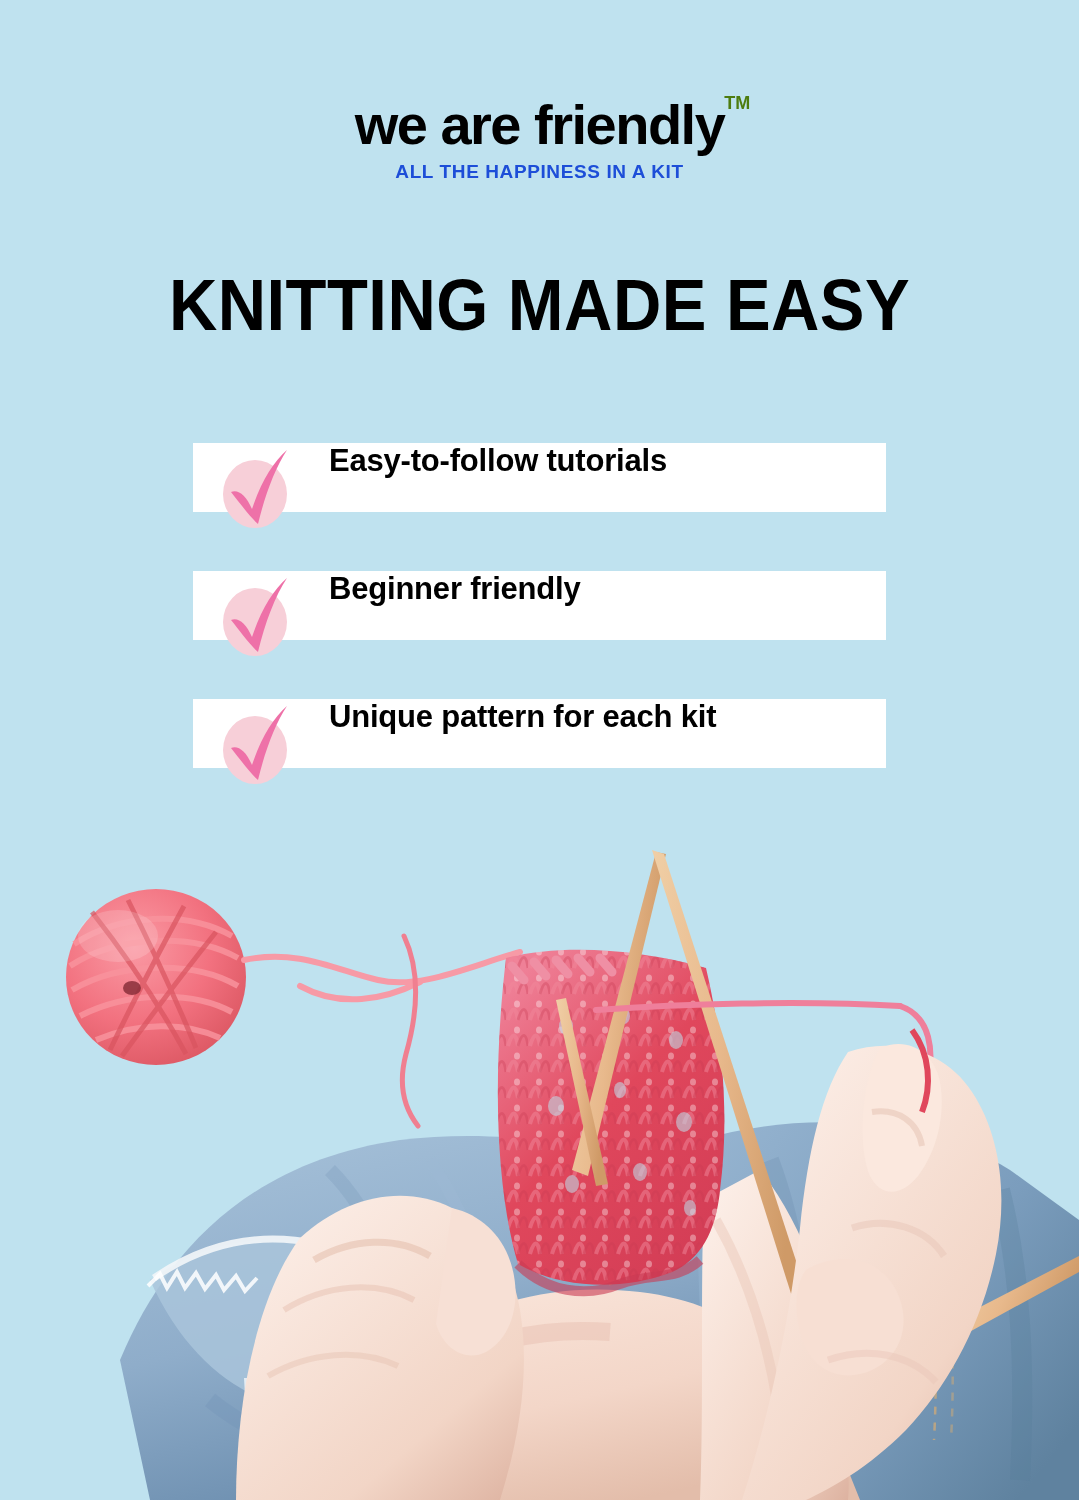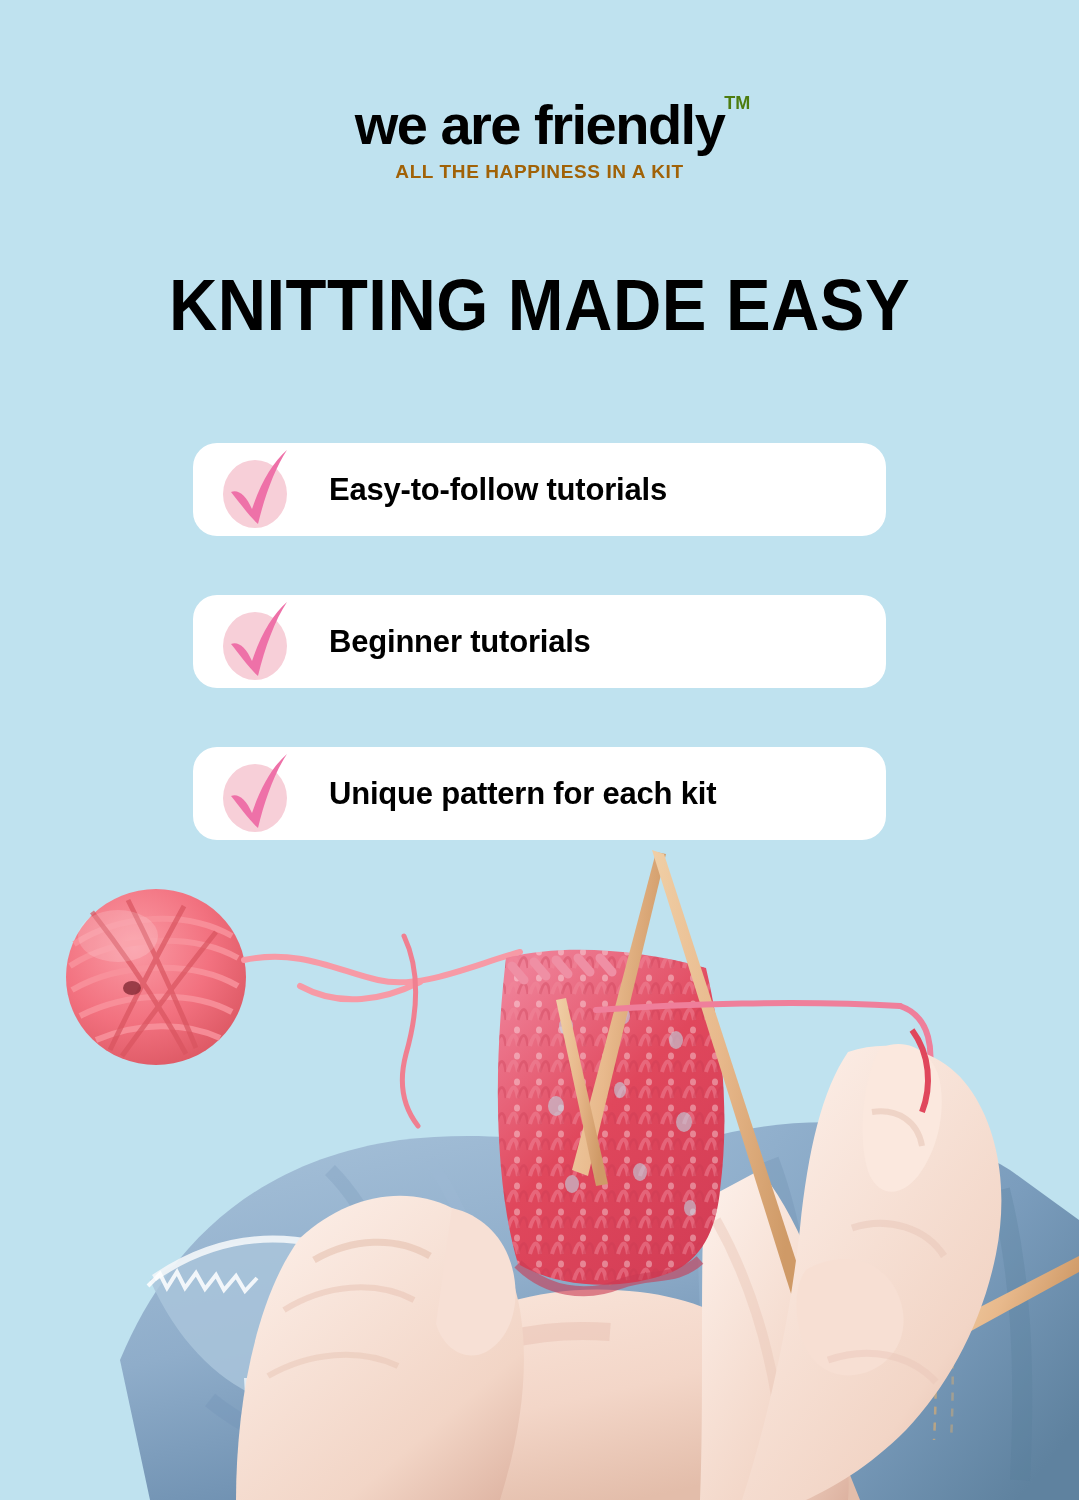--- a/index.html
+++ b/index.html
@@ -47,21 +47,21 @@
     letter-spacing: 0px;
     line-height: 18px;
     color: #4d7c0f;
   }
   .brand-tagline {
     margin-top: 7px;
     font-family: "Liberation Sans", sans-serif;
     font-weight: bold;
     font-size: 19px;
     letter-spacing: 0.6px;
-    color: #a16207;
+    color: #1d4ed8;
   }
 
   
   .headline {
     position: absolute;
     top: 268px;
     left: 0;
     width: 1079px;
     text-align: center;
     font-family: "Liberation Sans Narrow", "Liberation Sans", sans-serif;
@@ -76,26 +76,24 @@
   
   .features {
     position: absolute;
     top: 443px;
     left: 193px;
     width: 693px;
   }
   .feature-card {
     position: relative;
     width: 693px;
-    height: 93px;
+    height: 69px;
     background: #ffffff;
     margin-bottom: 59px;
     display: flex;
-    align-items: center;
-    border-radius: 24px;
   }
   .feature-check {
     position: relative;
     width: 72px;
     height: 93px;
     flex: 0 0 72px;
     margin-left: 28px;
   }
   .feature-check svg {
     position: absolute;
@@ -151,21 +149,21 @@
       <span class="feature-label">Easy-to-follow tutorials</span>
     </div>
 
     <div class="feature-card">
       <span class="feature-check">
         <svg viewBox="0 0 80 84" xmlns="http://www.w3.org/2000/svg">
           <ellipse cx="34" cy="46" rx="32" ry="34" fill="#f7cfd8"></ellipse>
           <path d="M10 44 C17 41 25 47 31 61 C40 34 52 14 66 2 C54 20 44 47 37 76 C29 69 18 54 10 44 Z" fill="#ee71a8"></path>
         </svg>
       </span>
-      <span class="feature-label">Beginner tutorials</span>
+      <span class="feature-label">Beginner friendly</span>
     </div>
 
     <div class="feature-card">
       <span class="feature-check">
         <svg viewBox="0 0 80 84" xmlns="http://www.w3.org/2000/svg">
           <ellipse cx="34" cy="46" rx="32" ry="34" fill="#f7cfd8"></ellipse>
           <path d="M10 44 C17 41 25 47 31 61 C40 34 52 14 66 2 C54 20 44 47 37 76 C29 69 18 54 10 44 Z" fill="#ee71a8"></path>
         </svg>
       </span>
       <span class="feature-label">Unique pattern for each kit</span>

